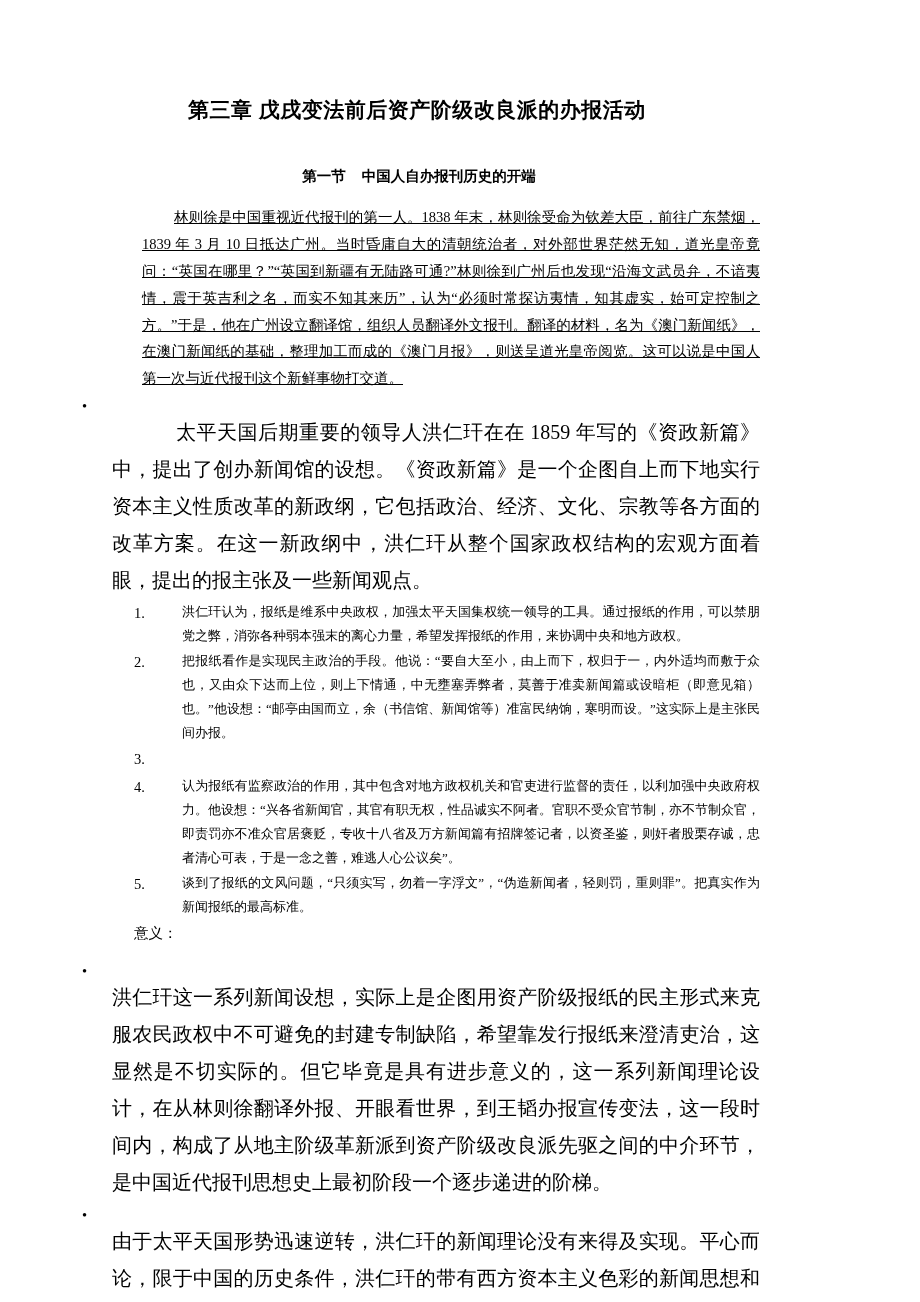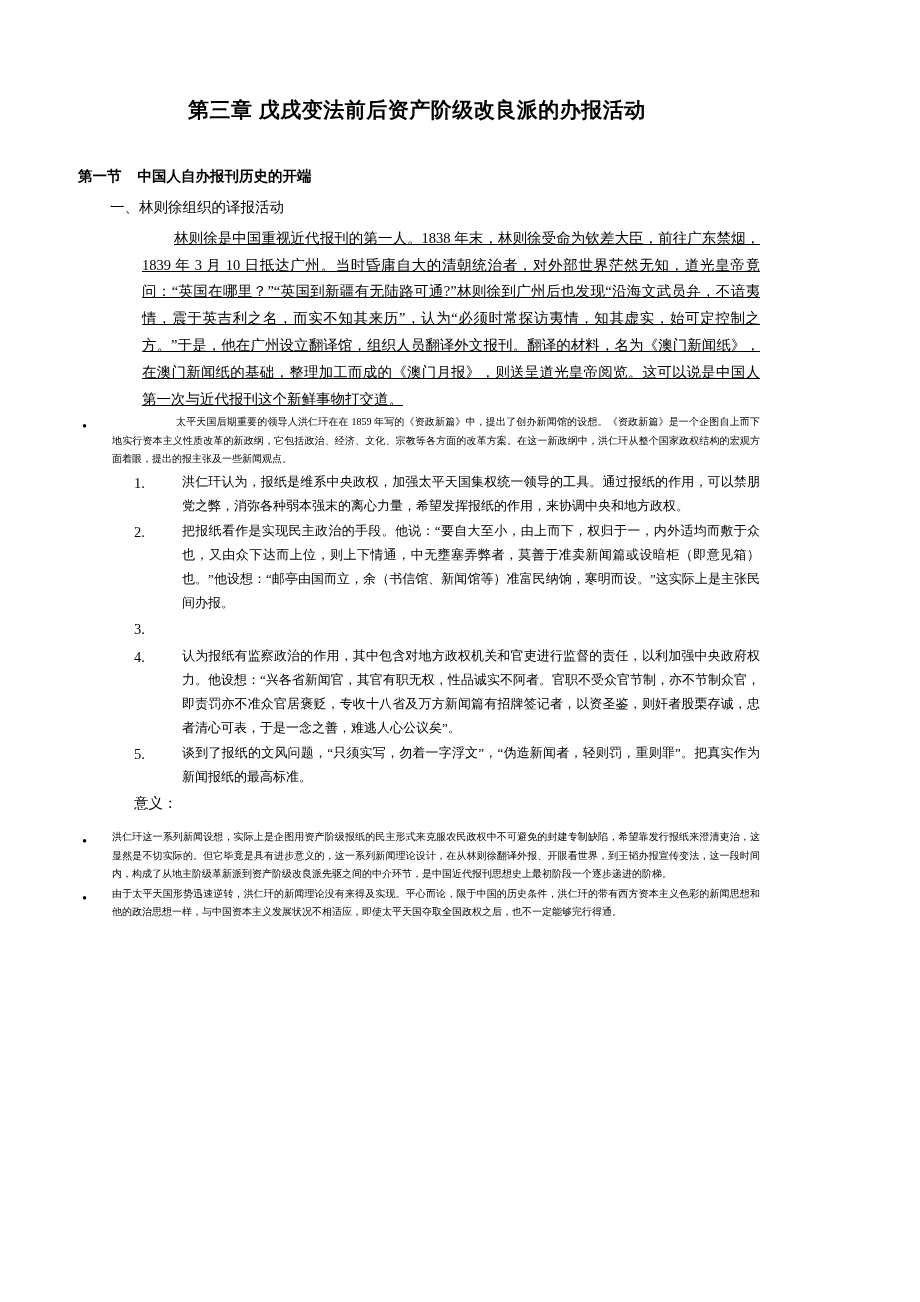--- a/index.html
+++ b/index.html
@@ -27,22 +27,23 @@
     font-weight: bold;
     margin: 0 0 44px 0;
     padding-left: 110px;
     letter-spacing: 0.5px;
     line-height: 1.3;
   }
   .section-head {
     font-family: "Liberation Sans", "DejaVu Sans", sans-serif;
     font-size: 14.5px;
     font-weight: bold;
-    margin: 0 0 10px 0;
+    margin: 0 0 18px 0;
     padding-left: 0px;
+    text-align: center;
   }
   .section-head .sp {
     display: inline-block;
     width: 16px;
   }
   .sub-head {
     font-size: 14.5px;
     margin: 0 0 6px 0;
     padding-left: 32px;
     line-height: 1.55;
@@ -70,24 +71,25 @@
     width: 34px;
     flex: 0 0 34px;
     font-size: 14.5px;
     line-height: 1.85;
     text-align: left;
     padding-left: 4px;
     box-sizing: border-box;
   }
   .bullet-body {
     flex: 1 1 auto;
-    font-size: 10px;
+    font-size: 20px;
     line-height: 1.85;
     text-align: justify;
     text-justify: inter-ideograph;
+    margin-top: 21px;
   }
   .bullet-body.first-indent {
     text-indent: 64px;
   }
   .numbered-row {
     display: flex;
     align-items: flex-start;
     margin: 0 0 1px 0;
     padding-left: 56px;
   }
@@ -118,21 +120,20 @@
 <body>
 
 <div class="page">
 
   <h1 class="doc-title">第三章        戊戌变法前后资产阶级改良派的办报活动</h1>
 
   <div class="section-head">
     <span>第一节</span><span class="sp"></span><span>中国人自办报刊历史的开端</span>
   </div>
 
-  <div class="sub-head">一、林则徐组织的译报活动</div>
 
   <p class="para body-indent">林则徐是中国重视近代报刊的第一人。1838 年末，林则徐受命为钦差大臣，前往广东禁烟，1839 年 3 月 10 日抵达广州。当时昏庸自大的清朝统治者，对外部世界茫然无知，道光皇帝竟问：“英国在哪里？”“英国到新疆有无陆路可通?”林则徐到广州后也发现“沿海文武员弁，不谙夷情，震于英吉利之名，而实不知其来历”，认为“必须时常探访夷情，知其虚实，始可定控制之方。”于是，他在广州设立翻译馆，组织人员翻译外文报刊。翻译的材料，名为《澳门新闻纸》，在澳门新闻纸的基础，整理加工而成的《澳门月报》，则送呈道光皇帝阅览。这可以说是中国人第一次与近代报刊这个新鲜事物打交道。</p>
 
 
   <div class="bullet-row">
     <div class="bullet-mark">•</div>
     <div class="bullet-body first-indent">太平天国后期重要的领导人洪仁玕在在 1859 年写的《资政新篇》中，提出了创办新闻馆的设想。《资政新篇》是一个企图自上而下地实行资本主义性质改革的新政纲，它包括政治、经济、文化、宗教等各方面的改革方案。在这一新政纲中，洪仁玕从整个国家政权结构的宏观方面着眼，提出的报主张及一些新闻观点。</div>
   </div>
 
   <div class="numbered-row">

